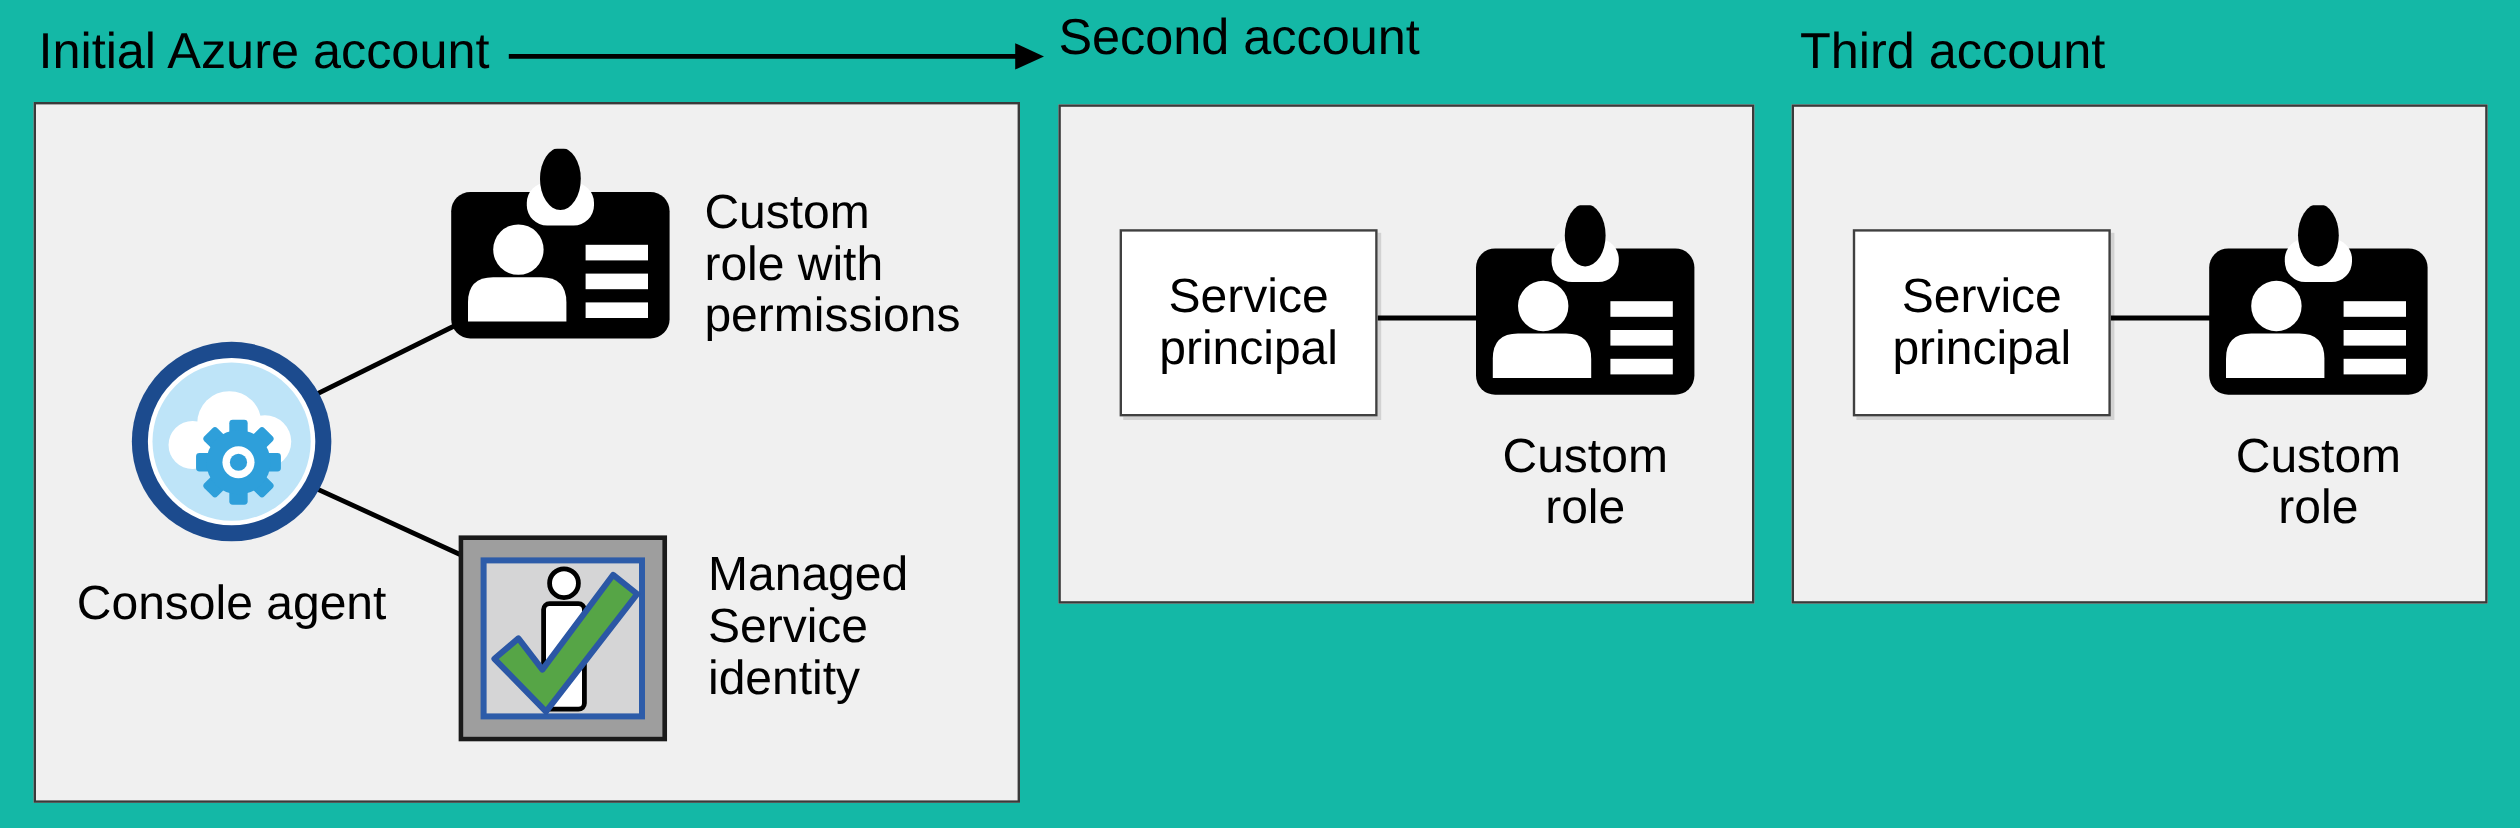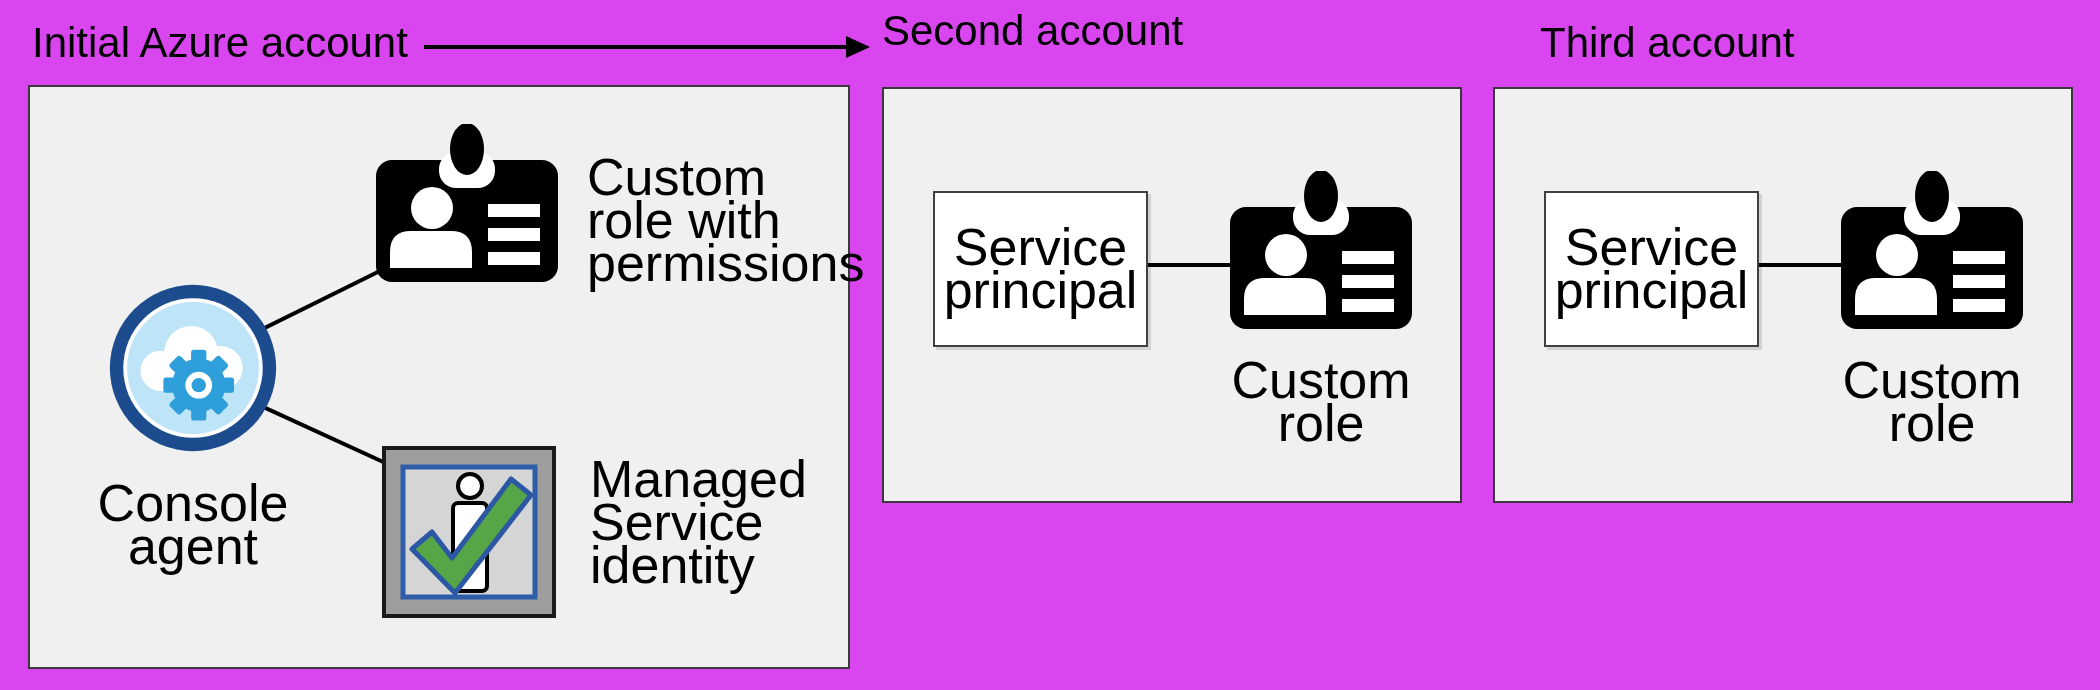--- a/index.html
+++ b/index.html
@@ -3,44 +3,44 @@
 <meta charset="utf-8">
 <style>
   :root{
     --panel-fill:#F0F0F0; --panel-border:#3A3A3A; --line-black:#000000;
     --ring-blue:#1C4B8E; --light-blue:#BEE4F8; --gear-blue:#2E9FDA;
     --msi-gray:#9E9E9E; --msi-inner-gray:#D5D5D6; --msi-blue-border:#2D5CA9;
     --check-green:#56A546; --check-outline:#2B57A5;
   }
   html,body{margin:0;padding:0;background:#fff;}
   .stage{
-    position:relative; width:2100px; height:690px; background:#d946ef; overflow:hidden;
+    position:relative; width:2100px; height:690px; background:#14b8a6; overflow:hidden;
     font-family:"Liberation Sans", sans-serif; color:#000;
   }
   .abs{position:absolute;}
   .title{font-size:42px; line-height:44px; white-space:nowrap;}
-  .label{font-size:52px; line-height:43px; white-space:pre-line;}
+  .label{font-size:40px; line-height:43px; white-space:pre-line;}
   .panel{background:var(--panel-fill); border:2px solid var(--panel-border); box-sizing:border-box;}
   .sp-box{
     background:#fff; border:2px solid #404040; box-sizing:border-box;
     box-shadow:3px 3px 0 rgba(0,0,0,0.12);
     display:flex; align-items:center; justify-content:center; text-align:center;
   }
   .centered{text-align:center;}
   svg{display:block;}
   #overlay{position:absolute; left:0; top:0; pointer-events:none;}
 </style>
 </head>
 <body>
 
 <div class="stage">
 
   <div class="abs title" style="left:32px; top:21px;">Initial Azure account</div>
   <div class="abs title" style="left:882px; top:9px;">Second account</div>
-  <div class="abs title" style="left:1500px; top:21px;margin-left:40px;">Third account</div>
+  <div class="abs title" style="left:1500px; top:21px;">Third account</div>
 
   <div class="abs panel" style="left:28px; top:85px; width:822px; height:584px;"></div>
   <div class="abs panel" style="left:882px; top:87px; width:580px; height:416px;"></div>
   <div class="abs panel" style="left:1493px; top:87px; width:580px; height:416px;"></div>
 
   <svg id="overlay" width="2100" height="690" viewBox="0 0 2100 690">
     <line x1="424" y1="47" x2="848" y2="47" stroke="var(--line-black)" stroke-width="4"></line>
     <polygon points="846,36 870,47 846,58" fill="var(--line-black)"></polygon>
     <line x1="200" y1="360" x2="392" y2="265" stroke="var(--line-black)" stroke-width="4"></line>
     <line x1="200" y1="378" x2="392" y2="466" stroke="var(--line-black)" stroke-width="4"></line>

